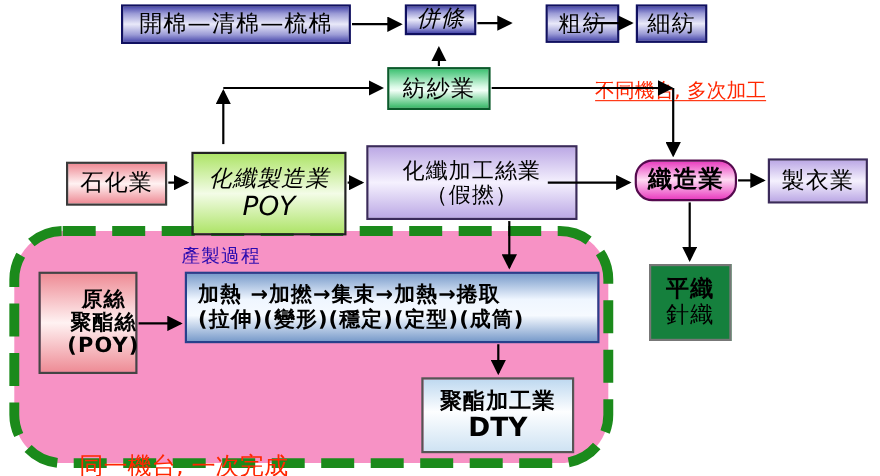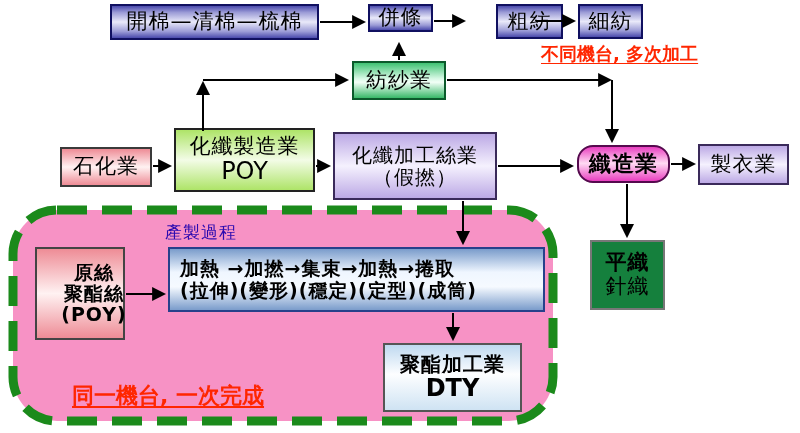--- a/index.html
+++ b/index.html
@@ -17,64 +17,64 @@
   .green{background:linear-gradient(180deg,#3FC273 0%,#D9F9E6 45%,#F2FFF7 55%,#38B968 100%);border-color:#0B5A2B;font-size:21px;}
   .salmon{background:linear-gradient(180deg,#EE8C96 0%,#FFF2F2 50%,#EE8C96 100%);border-color:#3A3A3A;font-size:21px;}
   .lime{background:linear-gradient(180deg,#AEE468 0%,#F3FCE7 50%,#AEE468 100%);border-color:#222;font-size:21px;}
   .lav{background:linear-gradient(180deg,#BCA9E5 0%,#F5F1FE 50%,#BCA9E5 100%);border-color:#3A2A5A;font-size:20px;}
   .mag{background:linear-gradient(180deg,#E93FC0 0%,#FFDAF3 48%,#E93FC0 100%);border-color:#550A4E;font-size:22px;font-weight:bold;}
   .procblue{background:linear-gradient(180deg,#7A9CCB 0%,#EFF6FF 38%,#F6FAFF 62%,#7A9CCB 100%);border-color:#27408B;font-size:19px;font-weight:bold;align-items:flex-start;padding-left:10px;}
   .dtyblue{background:linear-gradient(180deg,#BFD9F0 0%,#FDFEFF 45%,#CFE3F3 100%);border-color:#555;font-size:20px;font-weight:bold;}
   .yellow{background:#15803d;border-color:#777;font-size:21px;}
   .latin{font-size:24px;letter-spacing:0;}
   .red-note{
-    position:absolute;z-index:3;white-space:nowrap;font-weight:bold;
-    color:var(--annotation-red,#FF2600);text-decoration:underline;text-underline-offset:3px;
+    position:absolute;z-index:3;white-space:nowrap;font-weight:normal;
+    color:var(--annotation-red,#FF2600);text-decoration:underline;text-underline-offset:3px;margin-top:28px;
   }
   .navy-note{
     position:absolute;z-index:3;white-space:nowrap;font-weight:normal;
     color:var(--process-label-navy,#2B0BB0);font-size:17px;letter-spacing:1px;text-align:right;
   }
 </style>
 </head>
 <body>
 
 <div class="canvas">
 
   <svg class="layer" width="800" height="433" style="z-index:0">
     <rect x="13" y="210" width="540" height="211" rx="44" ry="44" style="fill:var(--pink-region,#F792C5);stroke:var(--dash-green,#1B8A1B);stroke-width:9;stroke-dasharray:30 15"></rect>
   </svg>
 
   <div class="box blue" style="left:110px;top:4px;width:209px;height:36px;">
     <span>開棉—清棉—梳棉</span>
   </div>
-  <div class="box blue" style="left:368px;top:4px;width:65px;height:28px;">
+  <div class="box blue" style="left:368px;top:4px;width:65px;height:28px;font-style:italic;">
     <span>併條</span>
   </div>
   <div class="box blue" style="left:496px;top:4px;width:67px;height:35px;">
     <span>粗紡</span>
   </div>
   <div class="box blue" style="left:578px;top:4px;width:65px;height:35px;">
     <span>細紡</span>
   </div>
 
   <div class="red-note" style="left:541px;top:42px;font-size:18px;">不同機台, 多次加工</div>
 
   <div class="box green" style="left:352px;top:61px;width:94px;height:39px;">
     <span>紡紗業</span>
   </div>
 
   <div class="box salmon" style="left:60px;top:147px;width:92px;height:40px;">
     <span>石化業</span>
   </div>
-  <div class="box lime" style="left:174px;top:128px;width:141px;height:64px;">
+  <div class="box lime" style="left:174px;top:138px;width:141px;height:76px;font-style:italic;">
     <span>化纖製造業</span>
     <span class="latin">POY</span>
   </div>
-  <div class="box lav" style="left:333px;top:132px;width:164px;height:68px;">
+  <div class="box lav" style="left:333px;top:132px;width:192px;height:68px;">
     <span>化纖加工絲業</span>
     <span>（假撚）</span>
   </div>
   <div class="box mag" style="left:577px;top:145px;width:93px;height:38px;border-radius:16px;">
     <span>織造業</span>
   </div>
   <div class="box lav" style="left:698px;top:144px;width:91px;height:41px;font-size:21px;">
     <span>製衣業</span>
   </div>
 

